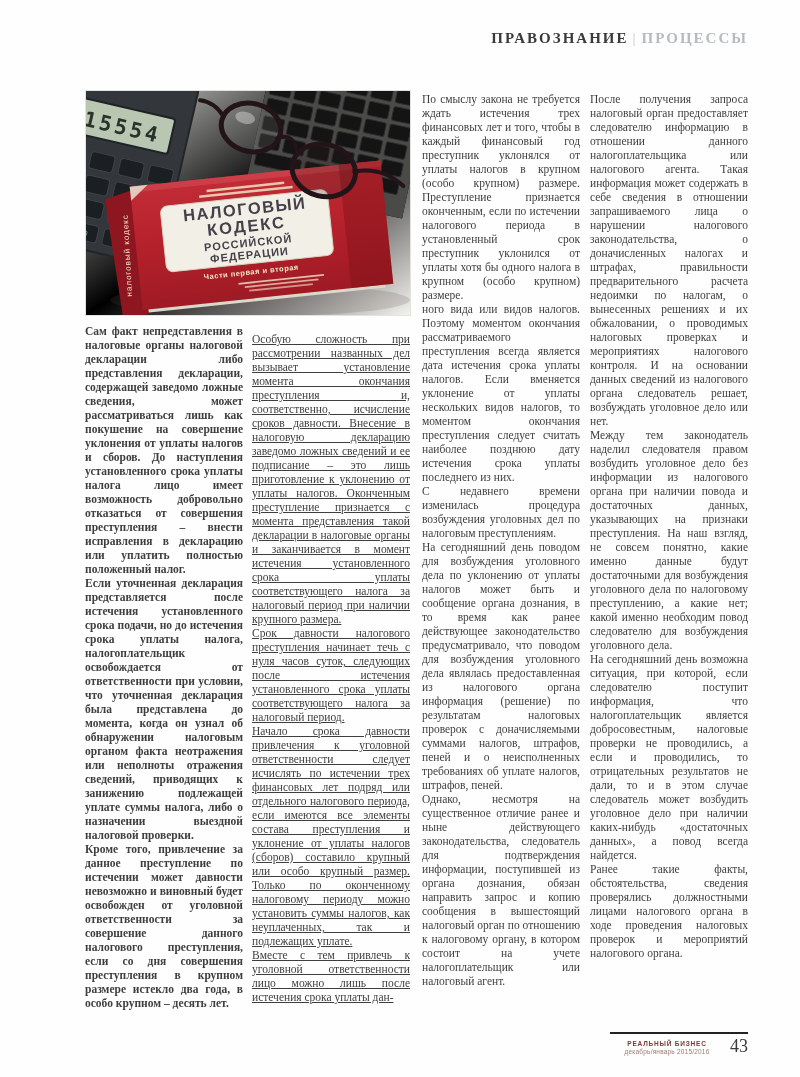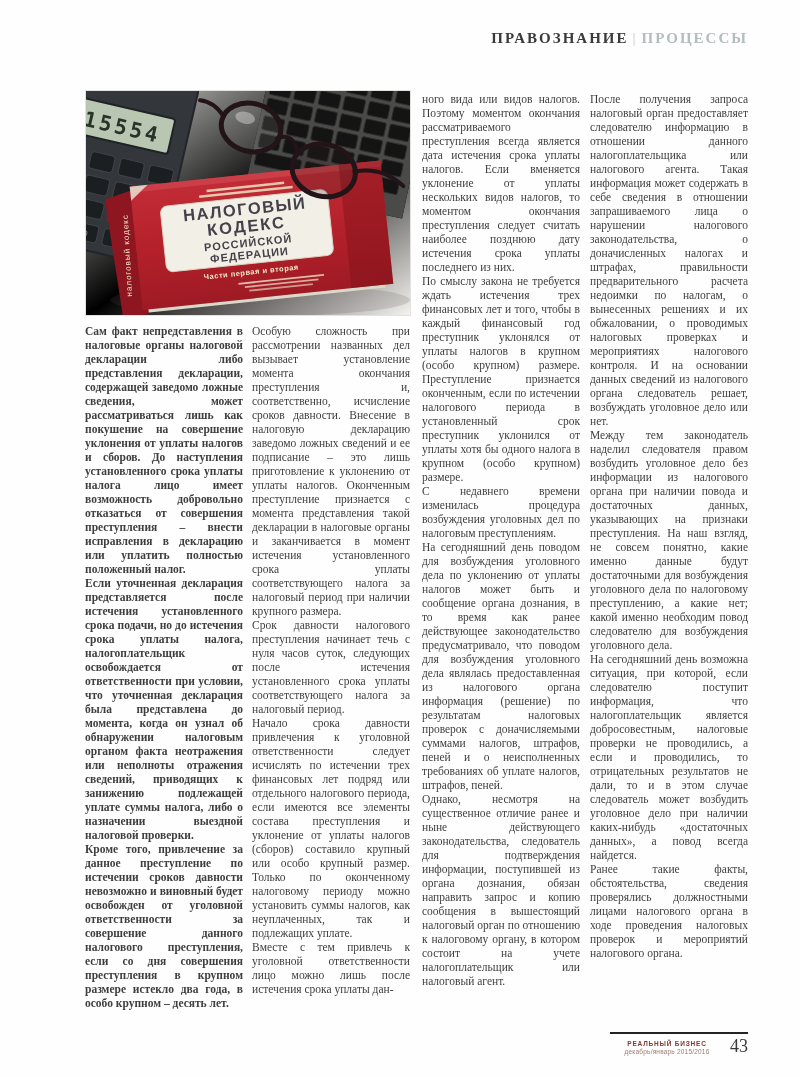--- a/index.html
+++ b/index.html
@@ -26,21 +26,21 @@
   }
   
   .col{
     position:absolute;width:158px;
     font-size:11.5px;line-height:14px;color:#3f3e3e;
     text-align:justify;hyphens:auto;-webkit-hyphens:auto;
     overflow:hidden;
   }
   .col p{margin:0;}
   .c1{left:85px; top:324px;max-height:692px;font-weight:bold;}
-  .c2{left:252px;top:324px;max-height:692px;}
+  .c2{left:252px;top:332px;max-height:692px;text-decoration:underline;}
   .c3{left:422px;top:92px; max-height:924px;}
   .c4{left:590px;top:92px; max-height:924px;}
   
   .footer{
     position:absolute;left:610px;top:1032px;width:138px;
   }
   .footer .rule{border-top:2px solid #232323;width:100%;margin-bottom:3px;}
   .footer .row{display:flex;align-items:flex-end;}
   .footer .magblock{flex:1;text-align:center;padding-top:2px;}
   .footer .magname{
@@ -198,33 +198,33 @@
         <ellipse cx="154" cy="42" rx="10" ry="6" stroke="none" fill="rgba(255,255,255,0.35)"></ellipse>
       </g>
 
       <rect x="0.5" y="0.5" width="325" height="225" fill="none" stroke="#e2e2de" stroke-width="1"></rect>
     </svg>
   </div>
 
   <div class="col c1">
     <p>Сам факт непредставления в налоговые органы налоговой декларации либо представления декларации, содержащей заведомо ложные сведения, может рассматриваться лишь как покушение на совершение уклонения от уплаты налогов и сборов. До наступления установленного срока уплаты налога лицо имеет возможность добровольно отказаться от совершения преступления – внести исправления в декларацию или уплатить полностью положенный налог.</p>
     <p>Если уточненная декларация представляется после истечения установленного срока подачи, но до истечения срока уплаты налога, налогоплательщик освобождается от ответственности при условии, что уточненная декларация была представлена до момента, когда он узнал об обнаружении налоговым органом факта неотражения или неполноты отражения сведений, приводящих к занижению подлежащей уплате суммы налога, либо о назначении выездной налоговой проверки.</p>
-    <p>Кроме того, привлечение за данное преступление по истечении сроков давности невозможно и виновный будет освобожден от уголовной ответственности за совершение данного налогового преступления, если со дня совершения преступления в крупном размере истекло два года, в особо крупном – десять лет.</p>
+    <p>Кроме того, привлечение за данное преступление по истечении может давности невозможно и виновный будет освобожден от уголовной ответственности за совершение данного налогового преступления, если со дня совершения преступления в крупном размере истекло два года, в особо крупном – десять лет.</p>
   </div>
 
   <div class="col c2">
     <p>Особую сложность при рассмотрении названных дел вызывает установление момента окончания преступления и, соответственно, исчисление сроков давности. Внесение в налоговую декларацию заведомо ложных сведений и ее подписание – это лишь приготовление к уклонению от уплаты налогов. Оконченным преступление признается с момента представления такой декларации в налоговые органы и заканчивается в момент истечения установленного срока уплаты соответствующего налога за налоговый период при наличии крупного размера.</p>
     <p>Срок давности налогового преступления начинает течь с нуля часов суток, следующих после истечения установленного срока уплаты соответствующего налога за налоговый период.</p>
     <p>Начало срока давности привлечения к уголовной ответственности следует исчислять по истечении трех финансовых лет подряд или отдельного налогового периода, если имеются все элементы состава преступления и уклонение от уплаты налогов (сборов) составило крупный или особо крупный размер. Только по оконченному налоговому периоду можно установить суммы налогов, как неуплаченных, так и подлежащих уплате.</p>
     <p>Вместе с тем привлечь к уголовной ответственности лицо можно лишь после истечения срока уплаты дан-</p>
   </div>
 
   <div class="col c3">
+    <p>По смыслу закона не требуется ждать истечения трех финансовых лет и того, чтобы в каждый финансовый год преступник уклонялся от уплаты налогов в крупном (особо крупном) размере. Преступление признается оконченным, если по истечении налогового периода в установленный срок преступник уклонился от уплаты хотя бы одного налога в крупном (особо крупном) размере.</p>
     <p>ного вида или видов налогов. Поэтому моментом окончания рассматриваемого преступления всегда является дата истечения срока уплаты налогов. Если вменяется уклонение от уплаты нескольких видов налогов, то моментом окончания преступления следует считать наиболее позднюю дату истечения срока уплаты последнего из них.</p>
-    <p>По смыслу закона не требуется ждать истечения трех финансовых лет и того, чтобы в каждый финансовый год преступник уклонялся от уплаты налогов в крупном (особо крупном) размере. Преступление признается оконченным, если по истечении налогового периода в установленный срок преступник уклонился от уплаты хотя бы одного налога в крупном (особо крупном) размере.</p>
     <p>С недавнего времени изменилась процедура возбуждения уголовных дел по налоговым преступлениям.</p>
     <p>На сегодняшний день поводом для возбуждения уголовного дела по уклонению от уплаты налогов может быть и сообщение органа дознания, в то время как ранее действующее законодательство предусматривало, что поводом для возбуждения уголовного дела являлась предоставленная из налогового органа информация (решение) по результатам налоговых проверок с доначисляемыми суммами налогов, штрафов, пеней и о неисполненных требованиях об уплате налогов, штрафов, пеней.</p>
     <p>Однако, несмотря на существенное отличие ранее и ныне действующего законодательства, следователь для подтверждения информации, поступившей из органа дознания, обязан направить запрос и копию сообщения в вышестоящий налоговый орган по отношению к налоговому органу, в котором состоит на учете налогоплательщик или налоговый агент.</p>
   </div>
 
   <div class="col c4">
     <p>После получения запроса налоговый орган предоставляет следователю информацию в отношении данного налогоплательщика или налогового агента. Такая информация может содержать в себе сведения в отношении запрашиваемого лица о нарушении налогового законодательства, о доначисленных налогах и штрафах, правильности предварительного расчета недоимки по налогам, о вынесенных решениях и их обжаловании, о проводимых налоговых проверках и мероприятиях налогового контроля. И на основании данных сведений из налогового органа следователь решает, возбуждать уголовное дело или нет.</p>
     <p>Между тем законодатель наделил следователя правом возбудить уголовное дело без информации из налогового органа при наличии повода и достаточных данных, указывающих на признаки преступления. На наш взгляд, не совсем понятно, какие именно данные будут достаточными для возбуждения уголовного дела по налоговому преступлению, а какие нет; какой именно необходим повод следователю для возбуждения уголовного дела.</p>
     <p>На сегодняшний день возможна ситуация, при которой, если следователю поступит информация, что налогоплательщик является добросовестным, налоговые проверки не проводились, а если и проводились, то отрицательных результатов не дали, то и в этом случае следователь может возбудить уголовное дело при наличии каких-нибудь «достаточных данных», а повод всегда найдется.</p>
     <p>Ранее такие факты, обстоятельства, сведения проверялись должностными лицами налогового органа в ходе проведения налоговых проверок и мероприятий налогового органа.</p>

